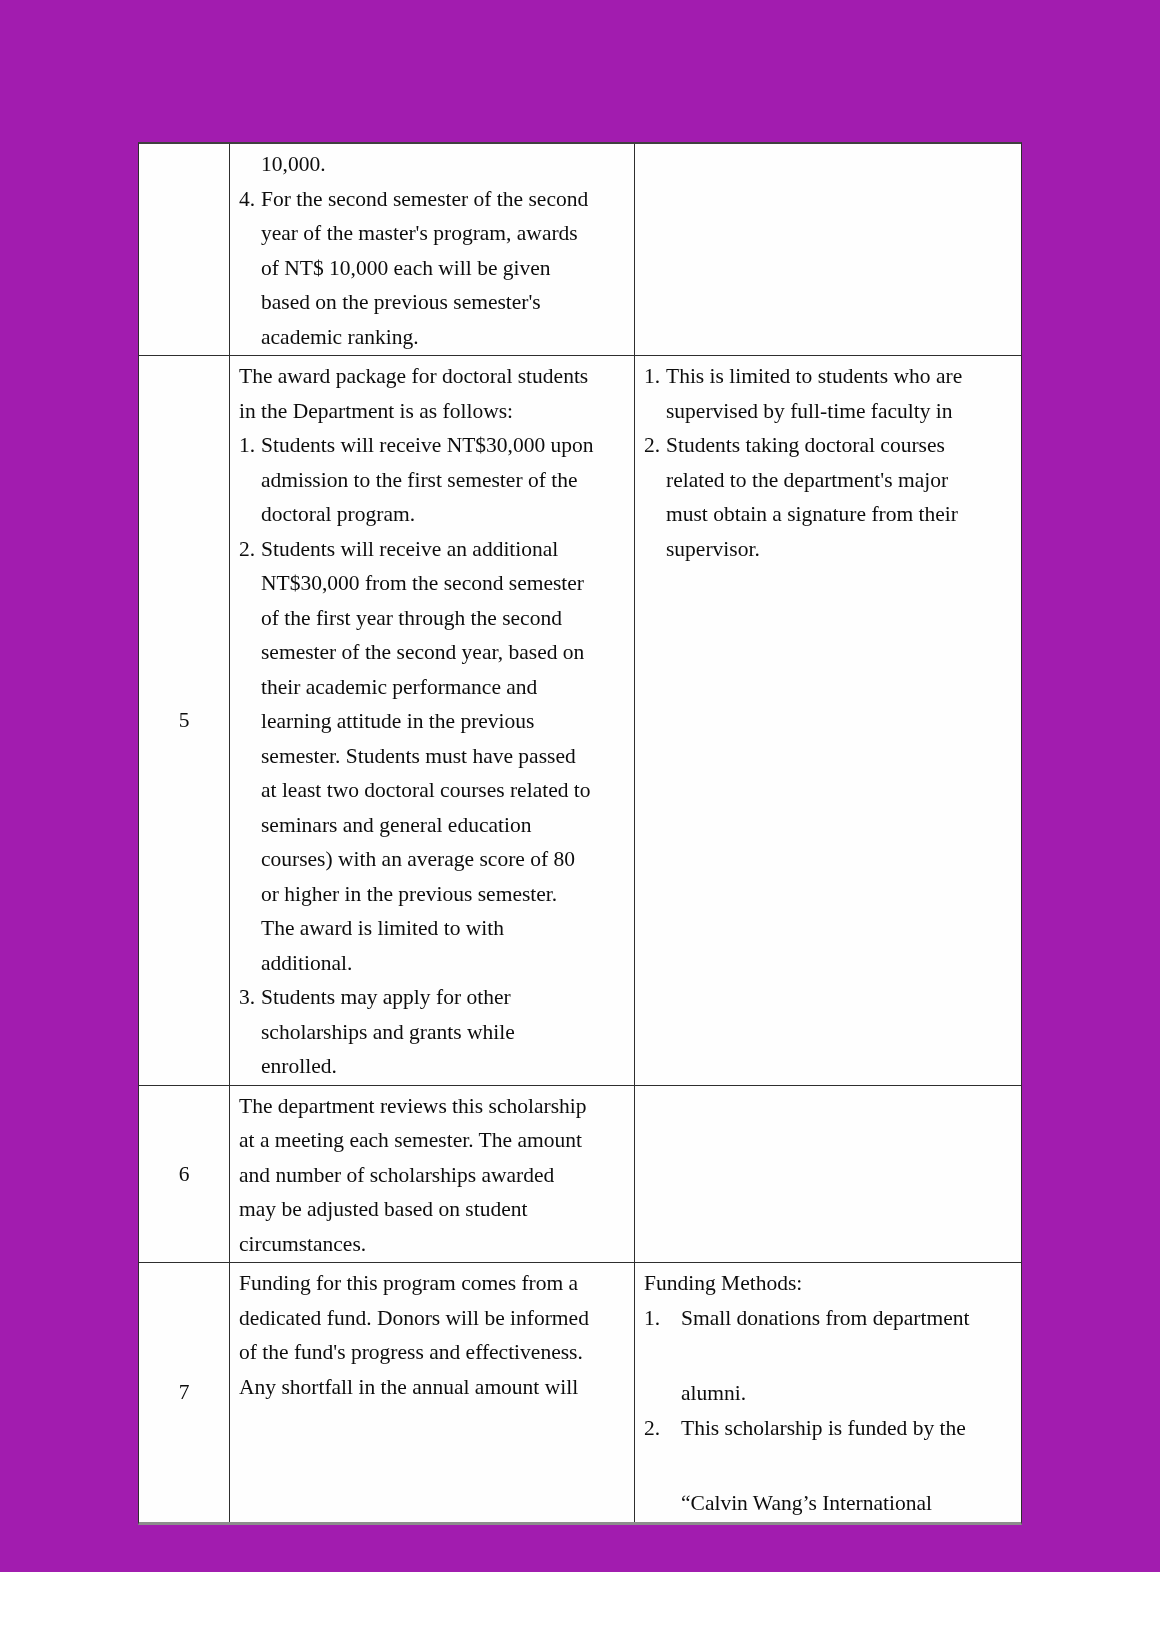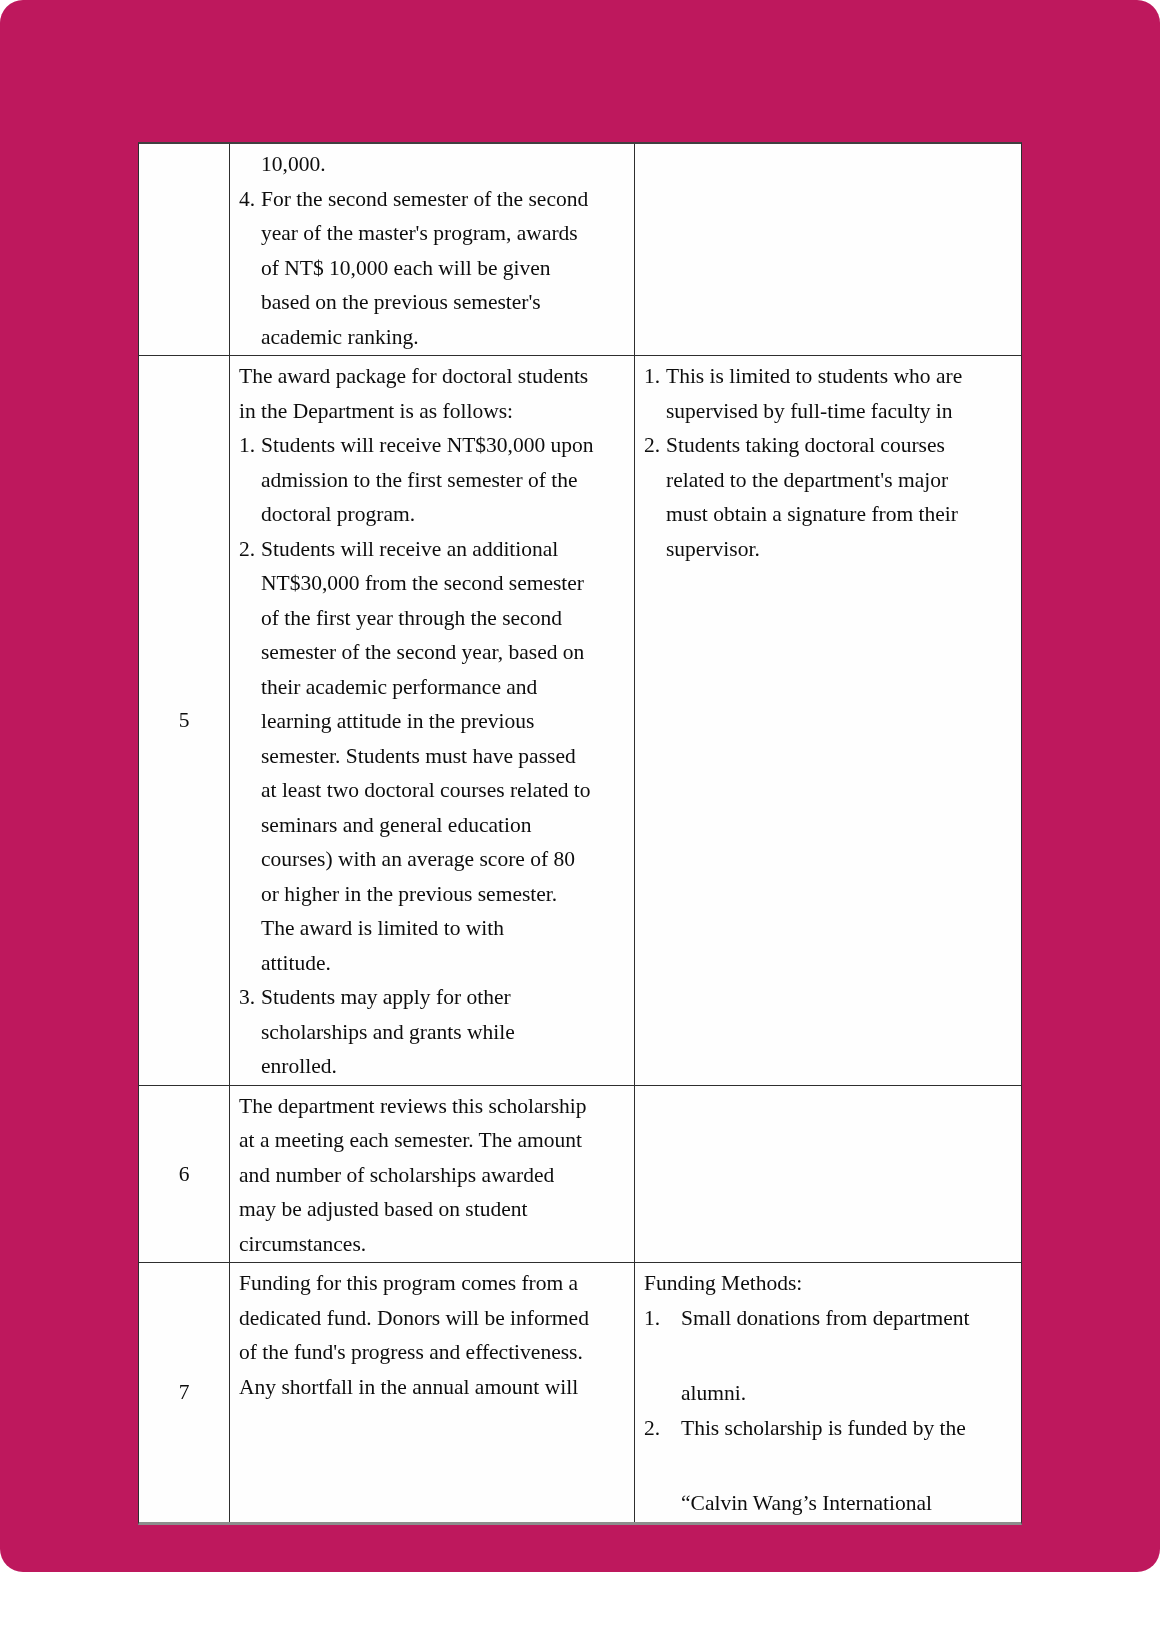--- a/index.html
+++ b/index.html
@@ -1,24 +1,23 @@
 <!DOCTYPE html>
 <html><head>
 <meta charset="utf-8">
 <style>
   html,body{margin:0;padding:0;background:#ffffff;}
   .page{
     position:relative;
     width:1160px;
     height:1572px;
-    background:#be185d;
+    background:#a21caf;
     font-family:"Liberation Serif", serif;
     color:#0d0d0d;
     overflow:hidden;
-    border-radius:23px;
   }
   .doc-table{
     position:absolute;
     left:138px;
     top:142px;
     width:884px;
     box-sizing:border-box;
     border-left:1.4px solid #2e2e2e;
     border-right:1.4px solid #2e2e2e;
     border-top:2.5px solid #404040;
@@ -90,21 +89,21 @@
           <div class="line ind1">of the first year through the second</div>
           <div class="line ind1">semester of the second year, based on</div>
           <div class="line ind1">their academic performance and</div>
           <div class="line ind1">learning attitude in the previous</div>
           <div class="line ind1">semester. Students must have passed</div>
           <div class="line ind1">at least two doctoral courses related to</div>
           <div class="line ind1">seminars and general education</div>
           <div class="line ind1">courses) with an average score of 80</div>
           <div class="line ind1">or higher in the previous semester.</div>
           <div class="line ind1">The award is limited to with</div>
-          <div class="line ind1">attitude.</div>
+          <div class="line ind1">additional.</div>
           <div class="line"><span class="num w1">3.</span><span>Students may apply for other</span></div>
           <div class="line ind1">scholarships and grants while</div>
           <div class="line ind1">enrolled.</div>
         </div>
         <div class="cell text-cell">
           <div class="line"><span class="num w1">1.</span><span>This is limited to students who are</span></div>
           <div class="line ind1">supervised by full-time faculty in</div>
           <div class="line"><span class="num w1">2.</span><span>Students taking doctoral courses</span></div>
           <div class="line ind1">related to the department's major</div>
           <div class="line ind1">must obtain a signature from their</div>

